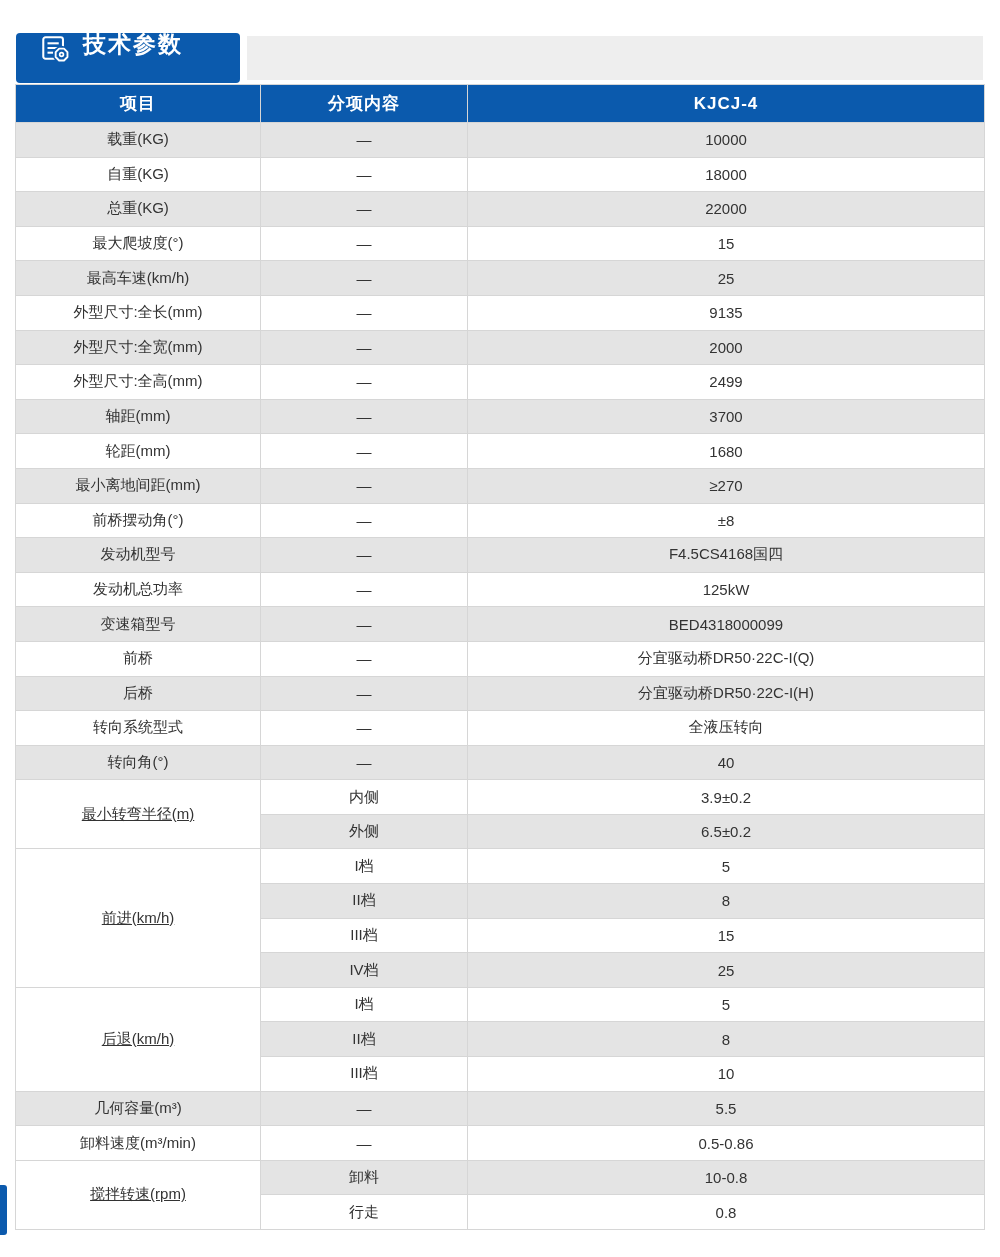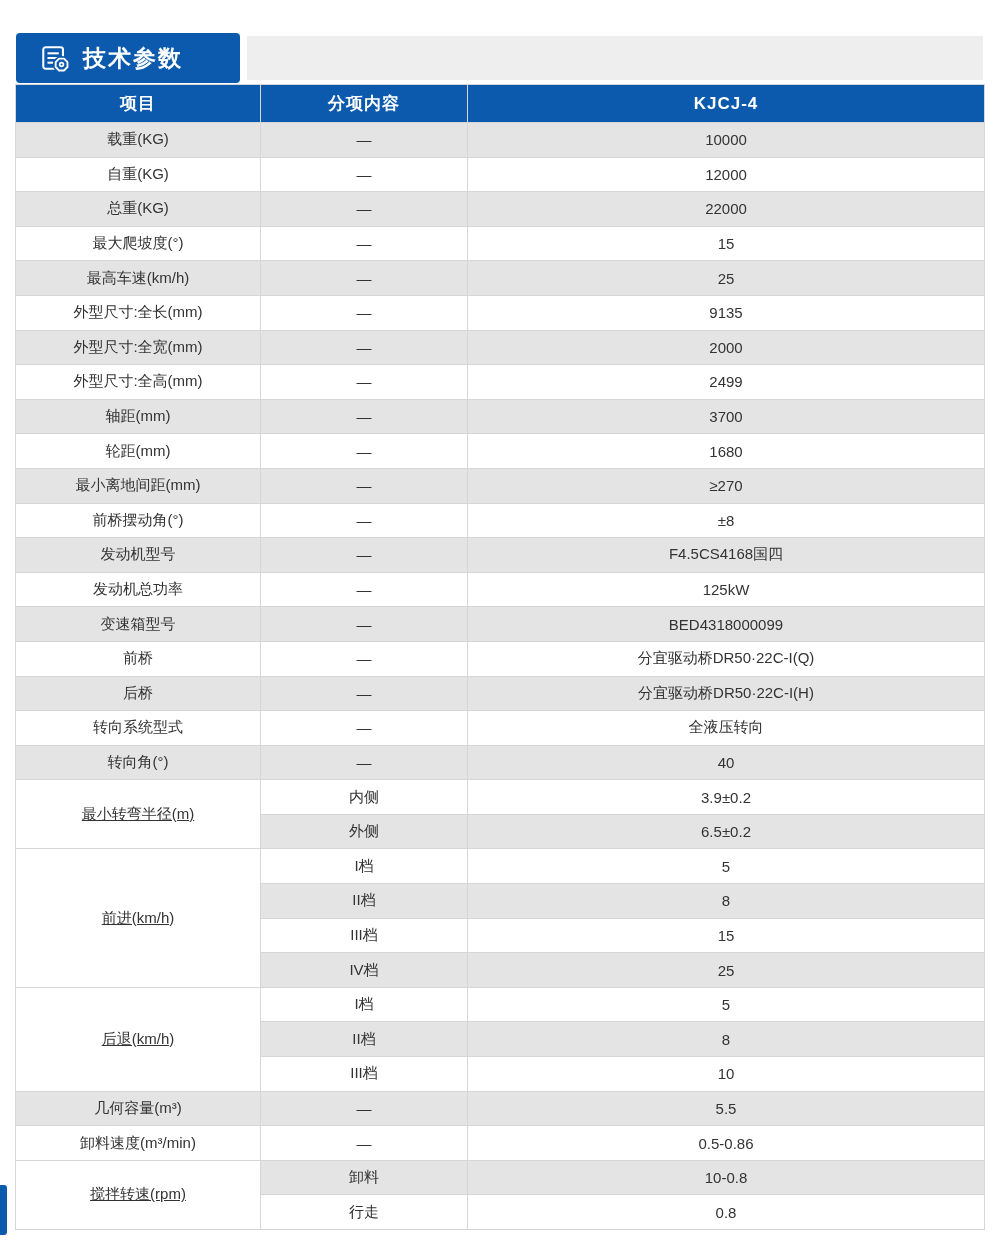--- a/index.html
+++ b/index.html
@@ -5,21 +5,21 @@
   html,body{margin:0;padding:0;}
   body{
     width:1000px;height:1257px;position:relative;background:#ffffff;
     font-family:"Liberation Sans","DejaVu Sans",sans-serif;
     -webkit-font-smoothing:antialiased;
   }
   
   .banner-tab{
     position:absolute;left:16px;top:33px;width:224px;height:50px;
     background:#0b5aad;border-radius:4px;
-    display:flex;align-items:center;gap:13px;padding-left:24px;box-sizing:border-box;
+    display:flex;align-items:flex-start;gap:13px;padding-left:24px;box-sizing:border-box;
     color:#ffffff;
   }
   .banner-title{font-size:23px;font-weight:bold;letter-spacing:2px;line-height:1;}
   .banner-strip{
     position:absolute;left:247px;top:36px;width:736px;height:44px;
     background:#eeeeee;
   }
   
   .table-wrap{position:absolute;left:15px;top:84px;width:970px;}
   table{border-collapse:collapse;table-layout:fixed;width:969px;}
@@ -80,21 +80,21 @@
     </thead>
     <tbody>
         <tr class="shade">
           <td class="item-cell">载重(KG)</td>
           <td class="sub-cell">—</td>
           <td class="value-cell">10000</td>
         </tr>
         <tr class="plain">
           <td class="item-cell">自重(KG)</td>
           <td class="sub-cell">—</td>
-          <td class="value-cell">12000</td>
+          <td class="value-cell">18000</td>
         </tr>
         <tr class="shade">
           <td class="item-cell">总重(KG)</td>
           <td class="sub-cell">—</td>
           <td class="value-cell">22000</td>
         </tr>
         <tr class="plain">
           <td class="item-cell">最大爬坡度(°)</td>
           <td class="sub-cell">—</td>
           <td class="value-cell">15</td>

